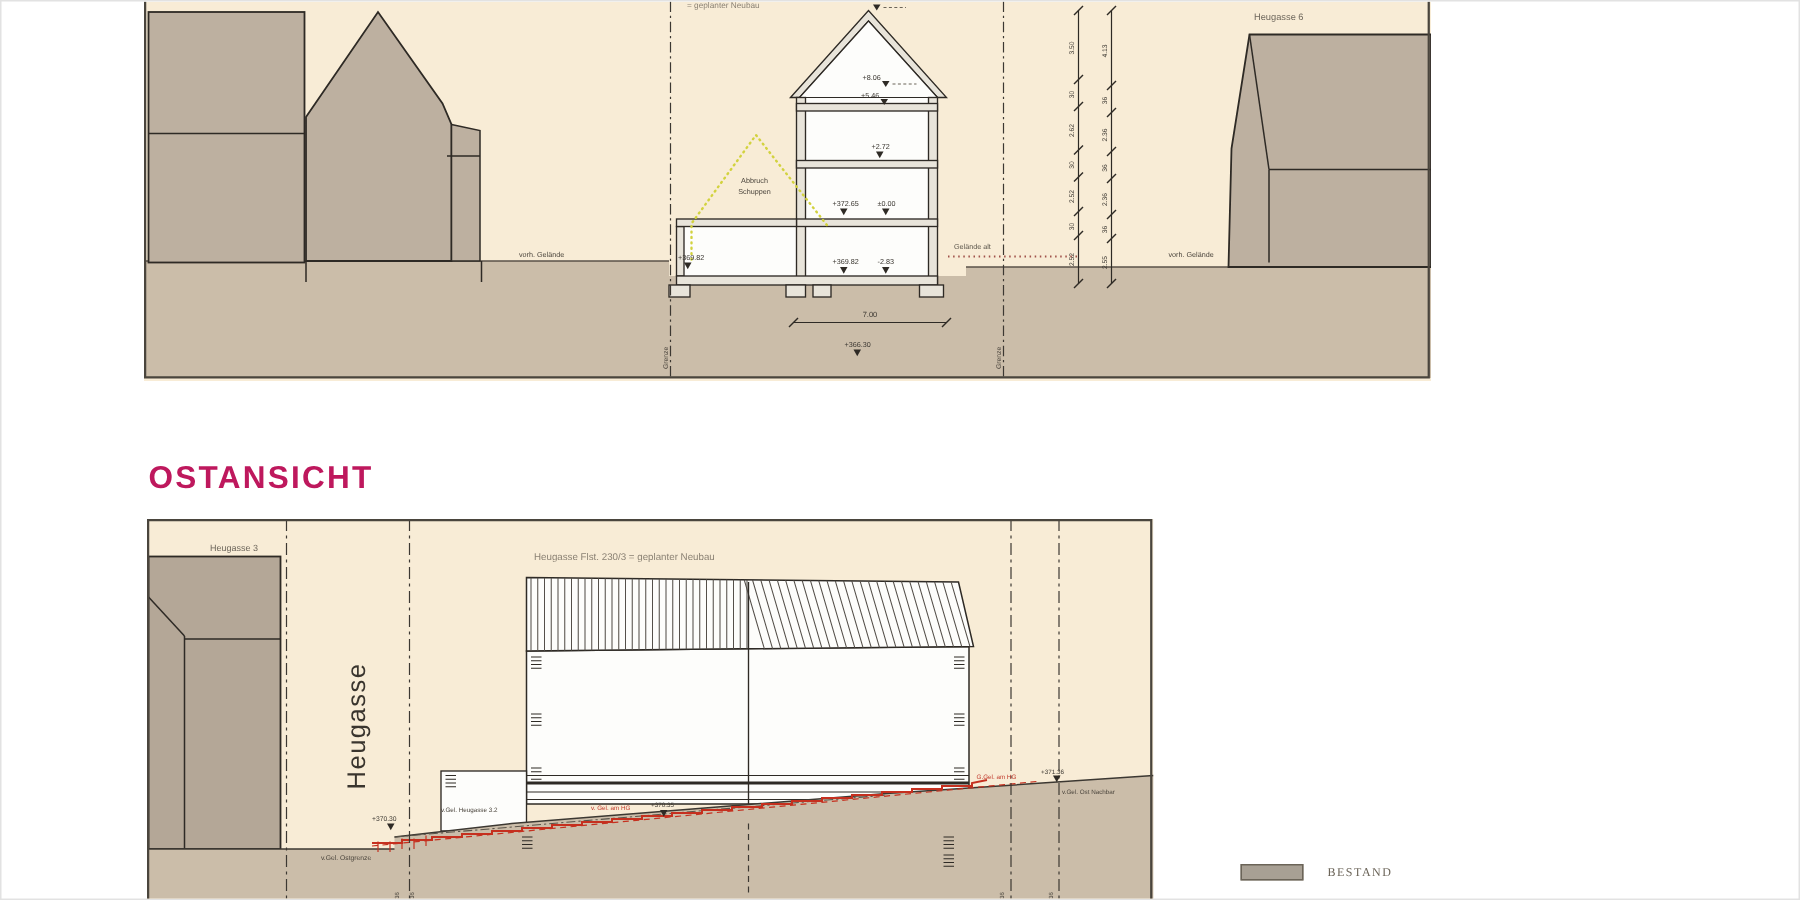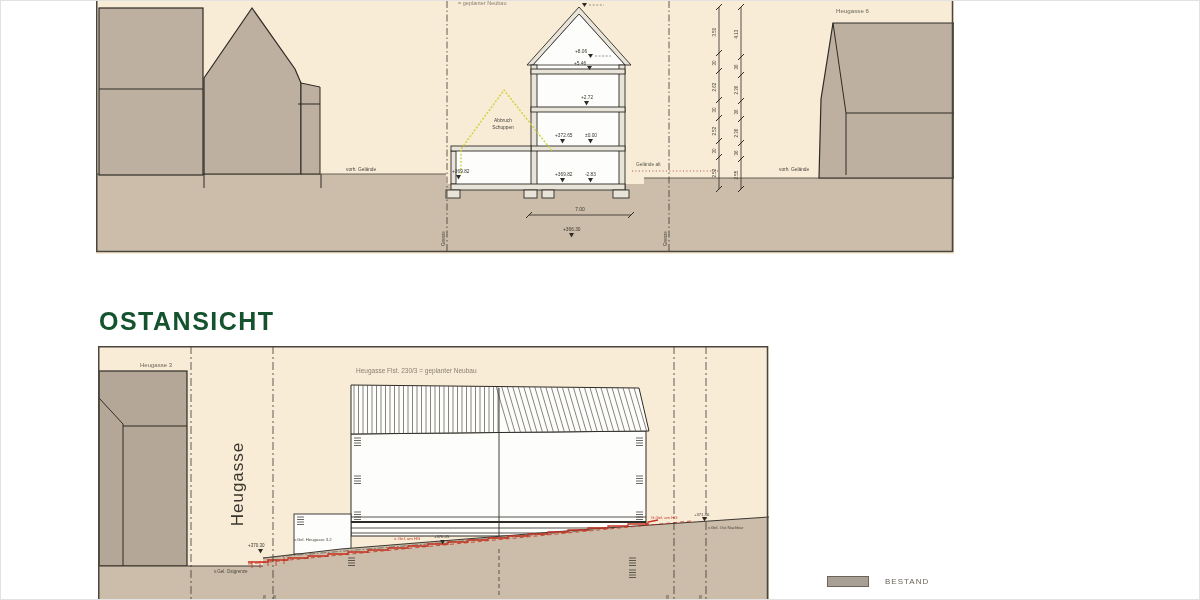--- a/index.html
+++ b/index.html
@@ -5,27 +5,27 @@
   html,body{margin:0;padding:0;background:#ffffff;}
   #screen{
     position:relative;width:1200px;height:600px;overflow:hidden;
     background:#ffffff;border:1px solid #e2e2e2;box-sizing:border-box;
     font-family:"Liberation Sans", sans-serif;
   }
   .panel{position:absolute;}
   svg text{font-family:"Liberation Sans", sans-serif;}
   #view-title{
     position:absolute;left:98px;top:306px;
-    font-size:25px;font-weight:bold;letter-spacing:1.5px;color:#14532d;
+    font-size:21px;font-weight:bold;letter-spacing:1.5px;color:#be185d;
   }
   #legend{
     position:absolute;left:826px;top:575px;display:flex;align-items:center;gap:16px;
   }
   #legend .swatch{width:40px;height:9px;background:#a8a094;border:1px solid #6b6458;}
-  #legend .legend-label{font-size:8px;letter-spacing:1px;color:#6b6458;}
+  #legend .legend-label{font-size:8px;letter-spacing:1px;color:#6b6458;font-family:Liberation Serif, serif;}
 </style>
 </head>
 <body>
 
 <div id="screen">
 
   <div class="panel" style="left:95px;top:0;width:858px;height:253px;">
     <svg width="858" height="253" viewBox="0 0 858 253">
 
       <rect x="0" y="0" width="858" height="253" fill="#f8ecd6"></rect>

